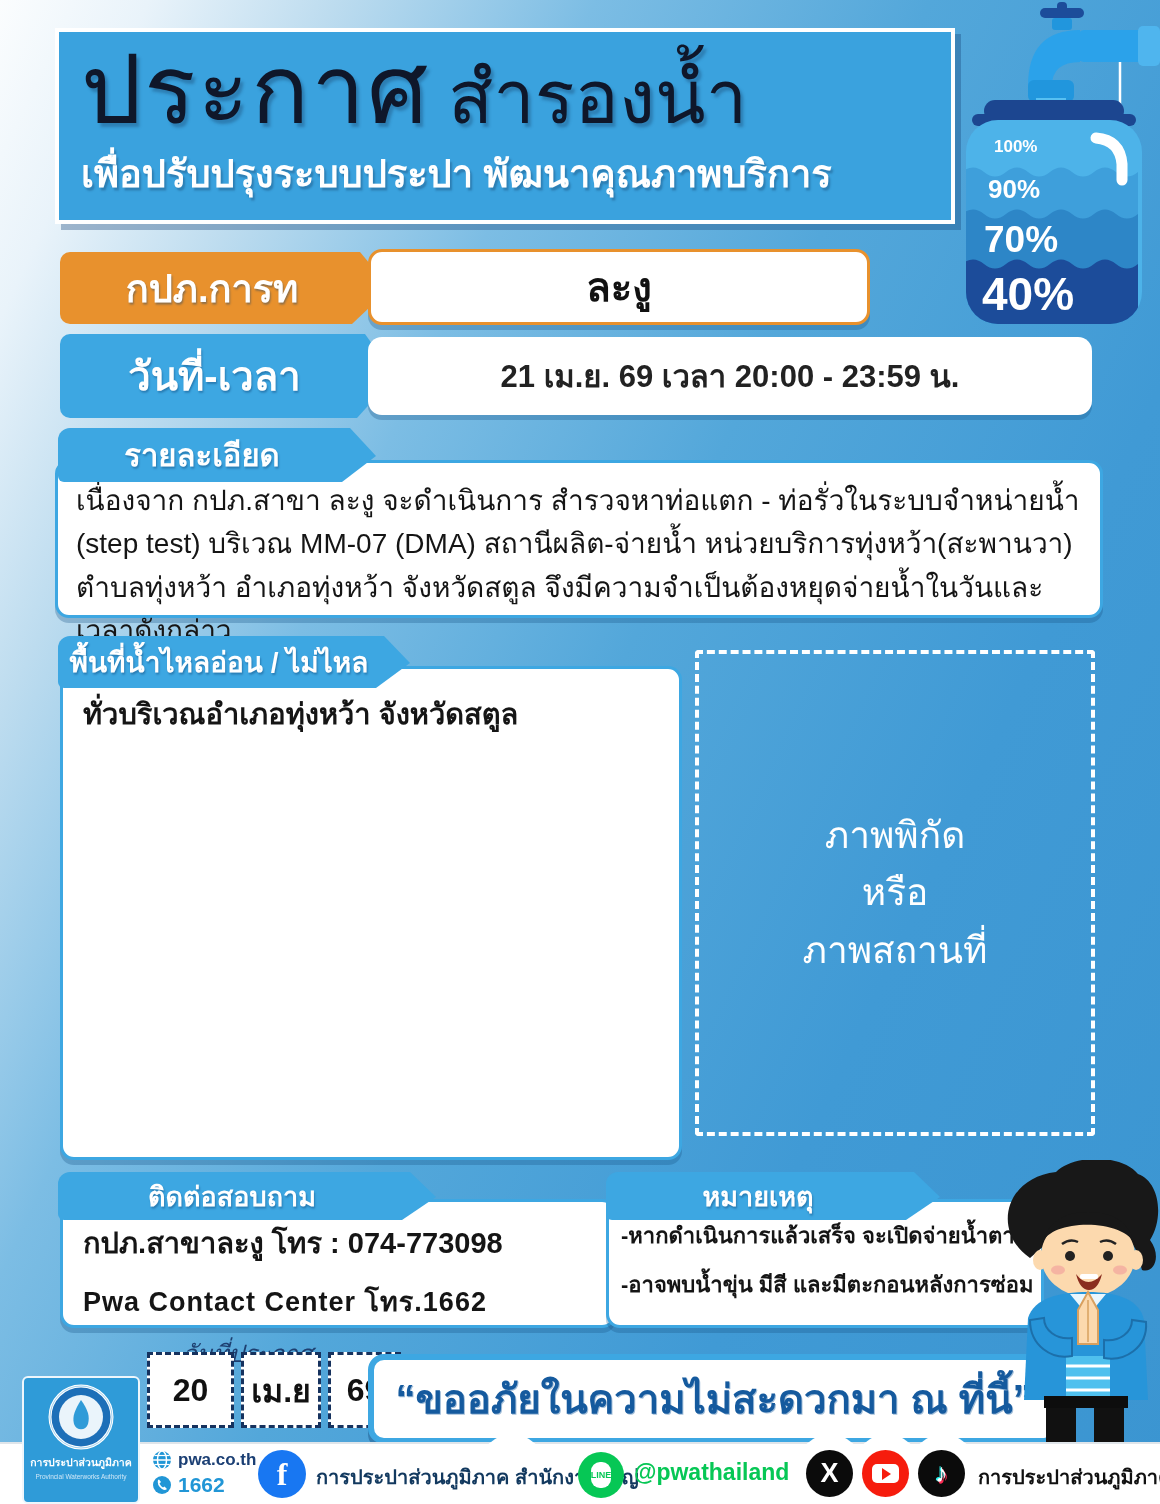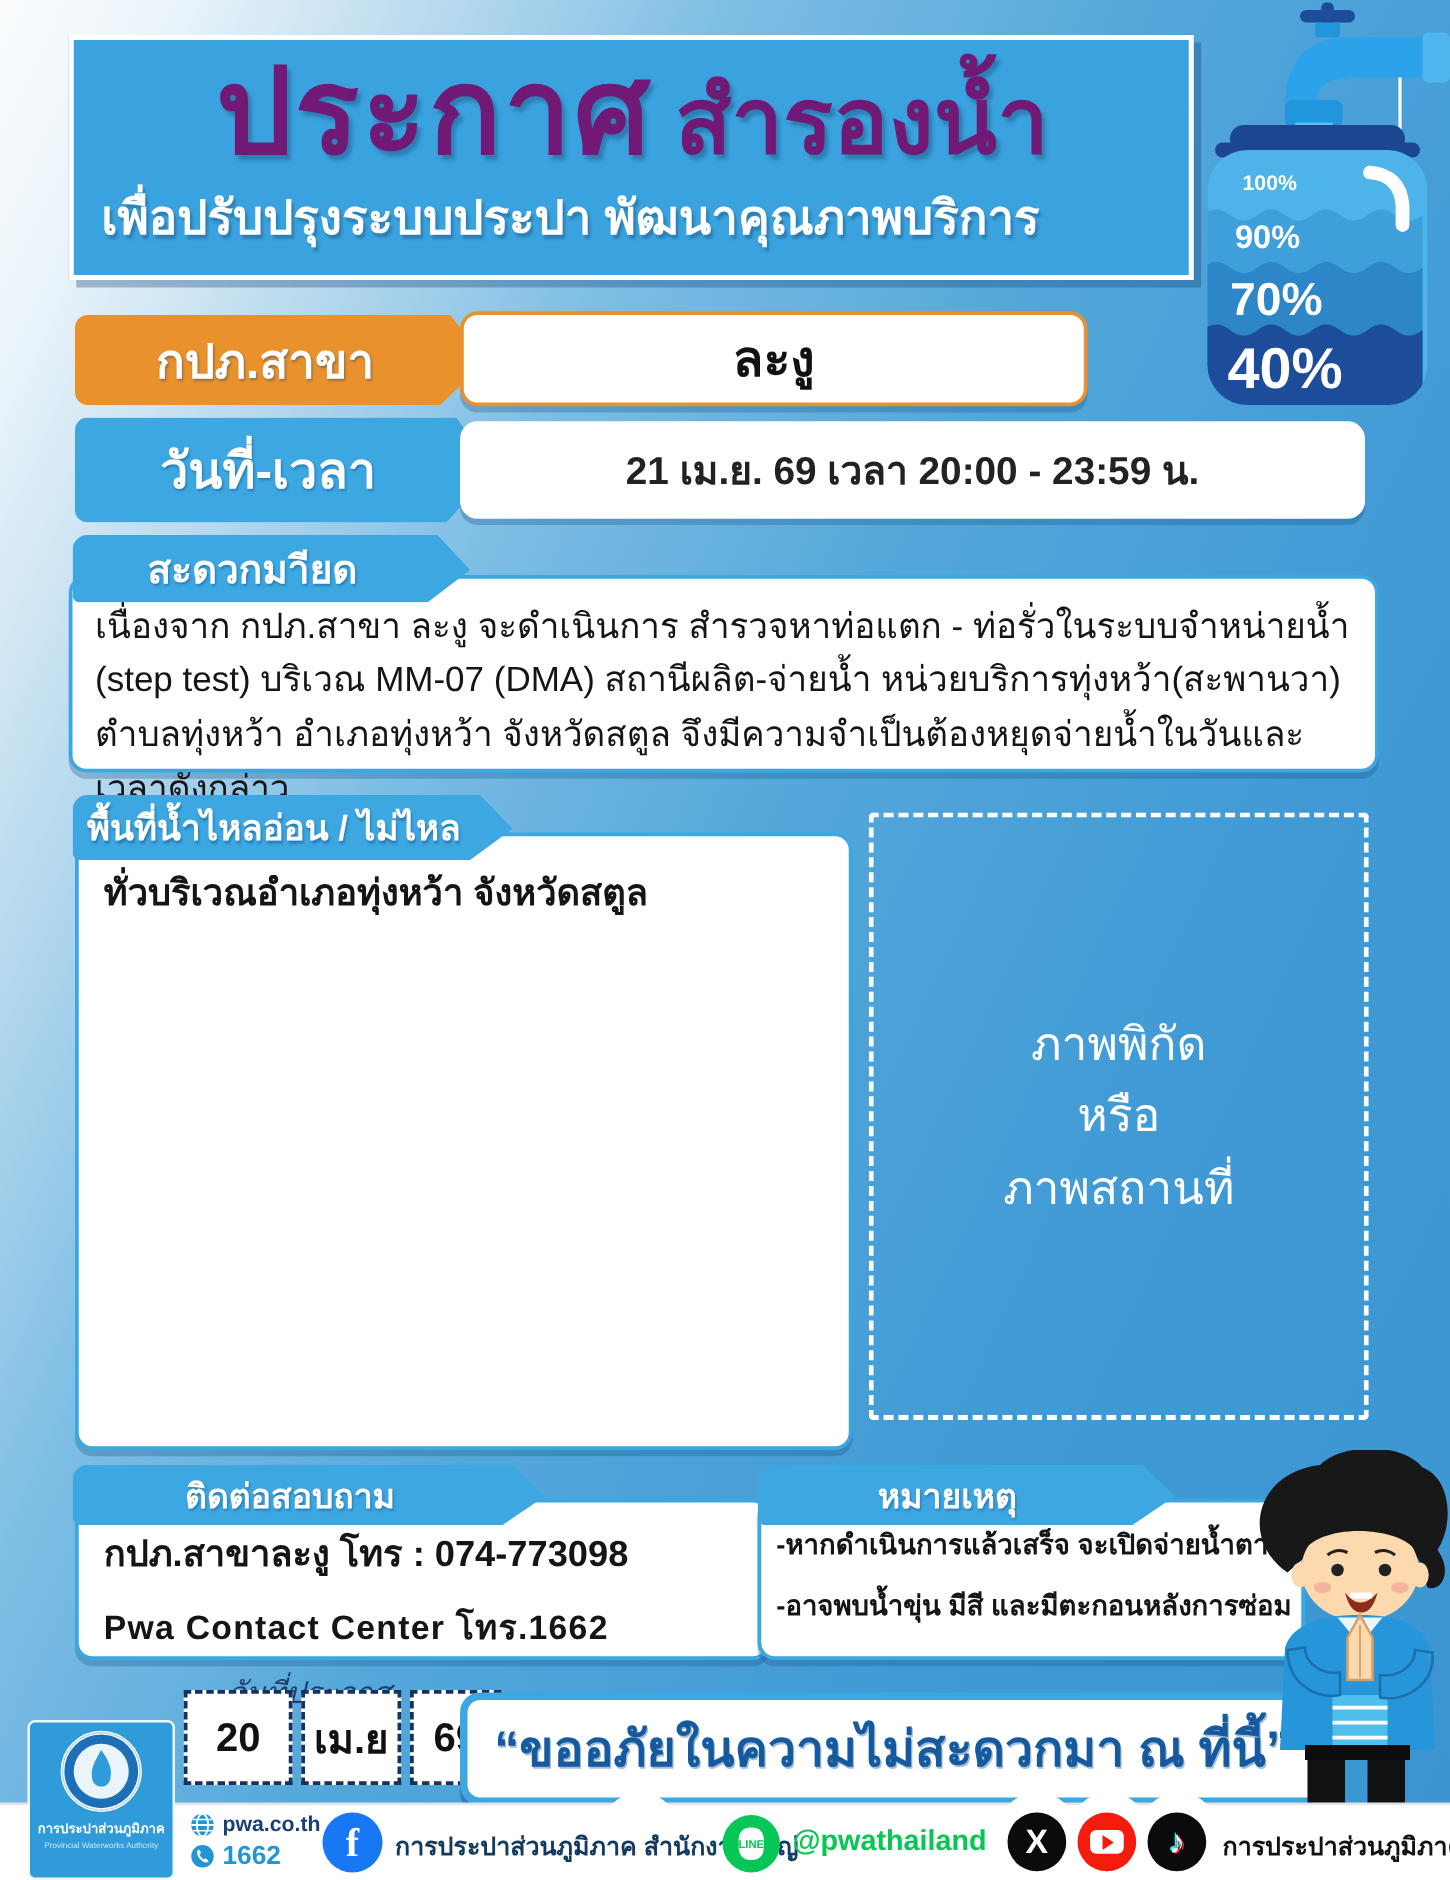--- a/index.html
+++ b/index.html
@@ -9,21 +9,21 @@
     position:relative; width:1160px; height:1504px; overflow:hidden;
     background:linear-gradient(115deg,#fbfdfe 0%,#e9f3fa 8%,#bddcef 18%,#7cbde4 32%,#53a7da 50%,#409ad5 72%,#3b95d1 100%);
   }
   
   .header {
     position:absolute; left:55px; top:28px; width:900px; height:196px;
     background:#3aa2de; border:4px solid #ffffff;
     box-shadow:6px 6px 0 rgba(24,70,120,.35);
     padding:8px 20px 0 22px;
   }
-  .header .title { text-align:center; color:#701a75; font-weight:bold; white-space:nowrap;
+  .header .title { color:#0f172a; font-weight:normal; white-space:nowrap;
     text-shadow:3px 4px 3px rgba(20,60,100,.35); line-height:1.05; }
   .title-main { font-size:96px; letter-spacing:2px; }
   .title-accent { font-size:74px; margin-left:18px; }
   .header .subtitle {
     color:#fff; font-weight:bold; font-size:38px; margin-top:2px;
     text-shadow:2px 3px 2px rgba(20,60,100,.35); white-space:nowrap;
   }
   
   .tank-wrap { position:absolute; left:948px; top:0px; width:212px; height:340px; z-index:3; }
   
@@ -171,27 +171,27 @@
 
       <path d="M148 138 q24 2 26 26 v16" fill="none" stroke="#ffffff" stroke-width="11" stroke-linecap="round"></path>
 
       <text x="46" y="152" font-size="17" font-weight="bold" fill="#ffffff">100%</text>
       <text x="40" y="198" font-size="26" font-weight="bold" fill="#ffffff">90%</text>
       <text x="36" y="252" font-size="37" font-weight="bold" fill="#ffffff">70%</text>
       <text x="34" y="310" font-size="46" font-weight="bold" fill="#ffffff">40%</text>
     </svg>
   </div>
 
-  <div class="banner orange branch-banner">กปภ.สาขา</div>
+  <div class="banner orange branch-banner">กปภ.การท</div>
   <div class="wbox orange-border center-text branch-box">ละงู</div>
 
   <div class="banner blue date-banner">วันที่-เวลา</div>
   <div class="wbox center-text date-box">21 เม.ย. 69 เวลา 20:00 - 23:59 น.</div>
 
-  <div class="tab details-tab">สะดวกมาียด</div>
+  <div class="tab details-tab">รายละเอียด</div>
   <div class="wbox bordered details-box">
     <p>เนื่องจาก กปภ.สาขา ละงู จะดำเนินการ สำรวจหาท่อแตก - ท่อรั่วในระบบจำหน่ายน้ำ (step test) บริเวณ MM-07 (DMA) สถานีผลิต-จ่ายน้ำ หน่วยบริการทุ่งหว้า(สะพานวา) ตำบลทุ่งหว้า อำเภอทุ่งหว้า จังหวัดสตูล จึงมีความจำเป็นต้องหยุดจ่ายน้ำในวันและเวลาดังกล่าว</p>
   </div>
 
   <div class="tab area-tab">พื้นที่น้ำไหลอ่อน / ไม่ไหล</div>
   <div class="wbox bordered area-box">
     <p>ทั่วบริเวณอำเภอทุ่งหว้า จังหวัดสตูล</p>
   </div>
 
   <div class="dashed-box">

